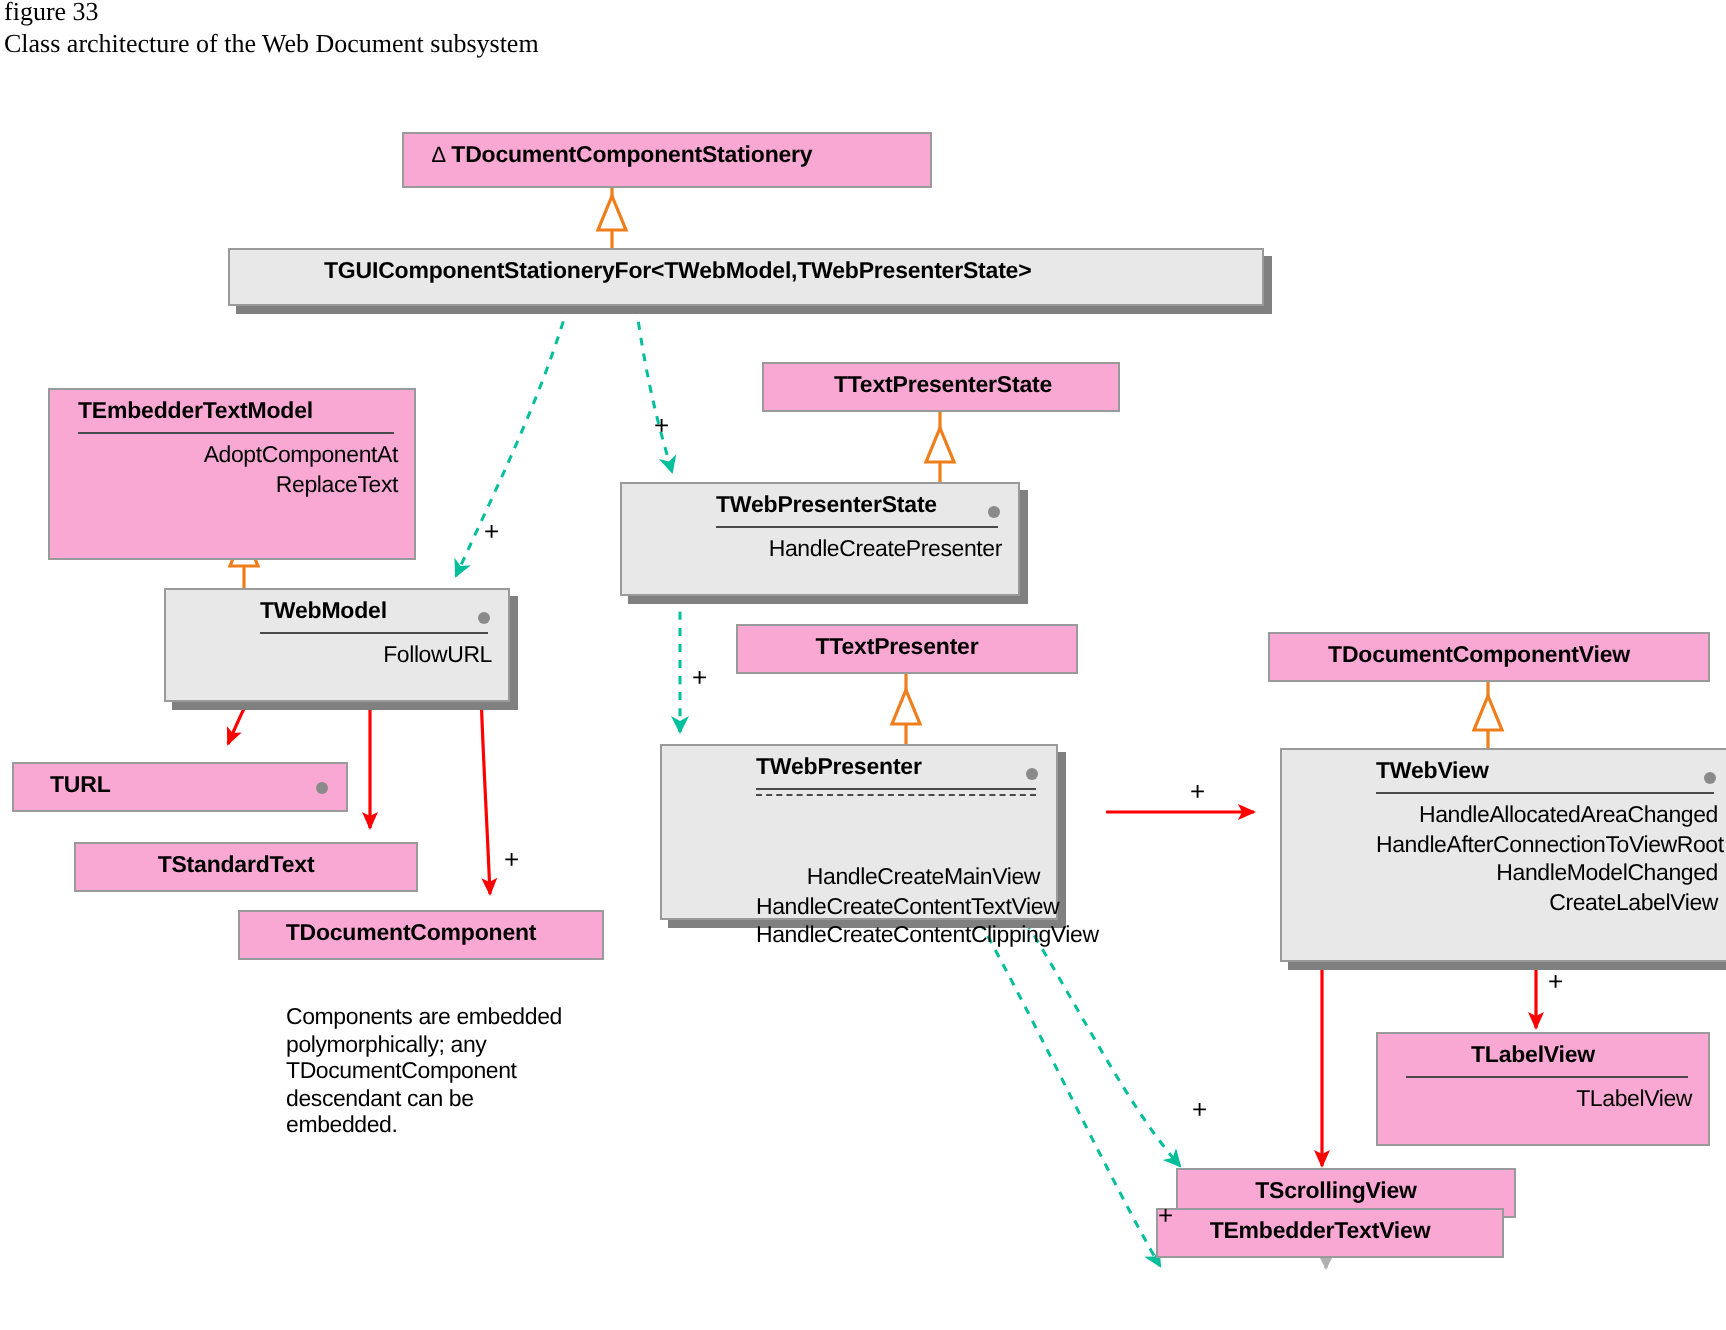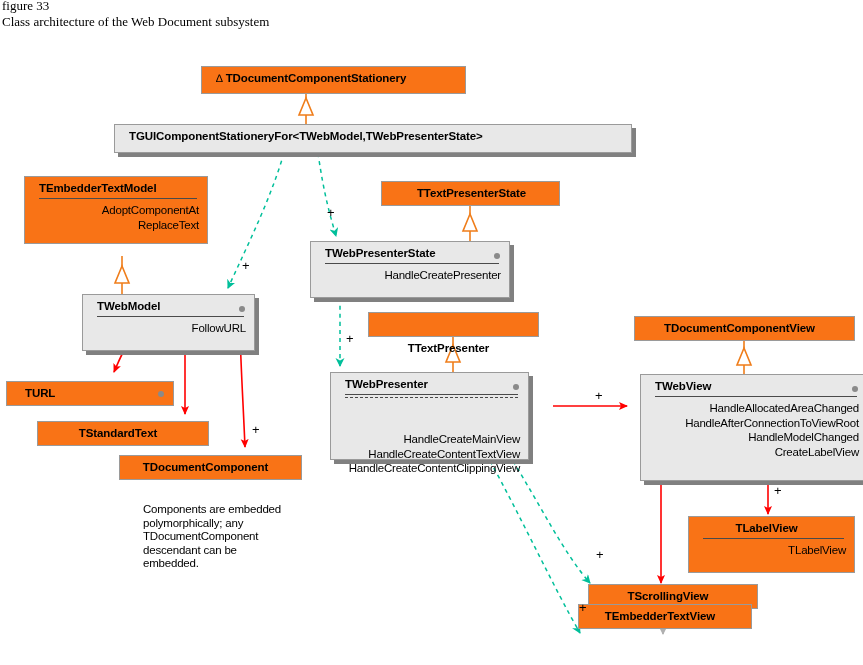--- a/index.html
+++ b/index.html
@@ -17,24 +17,24 @@
   }
   .caption.l1{top:-2px;}
   .caption.l2{top:14px;}
 
   
   #wires{position:absolute;left:0;top:0;width:863px;height:665px;}
 
   
   .cls{
     position:absolute;box-sizing:border-box;
-    border:1px solid #9a9a9a;background:#f97316;
+    border:1px solid #9a9a9a;background:#f9a8d4;
     z-index:5;
   }
-  .cls.shaded{background:#e8e8e8;}
+  .cls.shaded{background:#e8e8e8;padding-left:33px;}
   .cls.shadow{box-shadow:4px 4px 0 0 #808080;}
   .cls .nm{
     font-size:11.5px;font-weight:bold;color:#000;
     padding:5px 10px 4px 14px;white-space:nowrap;letter-spacing:-0.1px;
     position:relative;
   }
   .cls.tight .nm{padding:5px 10px 5px 14px;}
   .cls .sep{height:1px;background:#4a4a4a;margin:0 10px 0 14px;}
   .cls .sep2{
     height:0;border-top:1px dashed #4a4a4a;margin:2px 10px 0 14px;
@@ -157,21 +157,21 @@
   <div class="plus" style="left:579px;top:601px;">+</div>
 
   <div class="cls tight" style="left:201px;top:66px;width:265px;height:28px;">
     <div class="nm"><span class="abs-mark">∆</span><span>TDocumentComponentStationery</span></div>
   </div>
 
   <div class="cls tight shaded shadow" style="left:114px;top:124px;width:518px;height:29px;">
     <div class="nm">TGUIComponentStationeryFor&lt;TWebModel,TWebPresenterState&gt;</div>
   </div>
 
-  <div class="cls hasops" style="left:24px;top:176px;width:184px;height:68px;">
+  <div class="cls hasops" style="left:24px;top:194px;width:184px;height:86px;">
     <div class="nm">TEmbedderTextModel</div>
     <div class="sep"></div>
     <div class="ops">
       <div>AdoptComponentAt</div>
       <div>ReplaceText</div>
     </div>
   </div>
 
   <div class="cls tight" style="left:381px;top:181px;width:179px;height:25px;padding-left:12px;">
     <div class="nm" style="text-align:center;padding-left:0;">TTextPresenterState</div>
@@ -189,21 +189,21 @@
   <div class="cls hasops shaded shadow" style="left:82px;top:294px;width:173px;height:57px;">
     <div class="nm">TWebModel</div>
     <span class="dot"></span>
     <div class="sep"></div>
     <div class="ops">
       <div>FollowURL</div>
     </div>
   </div>
 
   <div class="cls tight" style="left:368px;top:312px;width:171px;height:25px;">
-    <div class="nm" style="text-align:center;padding-left:0;margin-top:24px;">TTextPresenter</div>
+    <div class="nm" style="text-align:center;padding-left:0;">TTextPresenter</div>
   </div>
 
   <div class="cls tight" style="left:634px;top:316px;width:221px;height:25px;">
     <div class="nm" style="text-align:center;padding-left:0;">TDocumentComponentView</div>
   </div>
 
   <div class="cls tight" style="left:6px;top:381px;width:168px;height:25px;">
     <div class="nm" style="padding-left:18px;">TURL</div>
     <span class="dot" style="top:50%;margin-top:-3px;"></span>
   </div>

